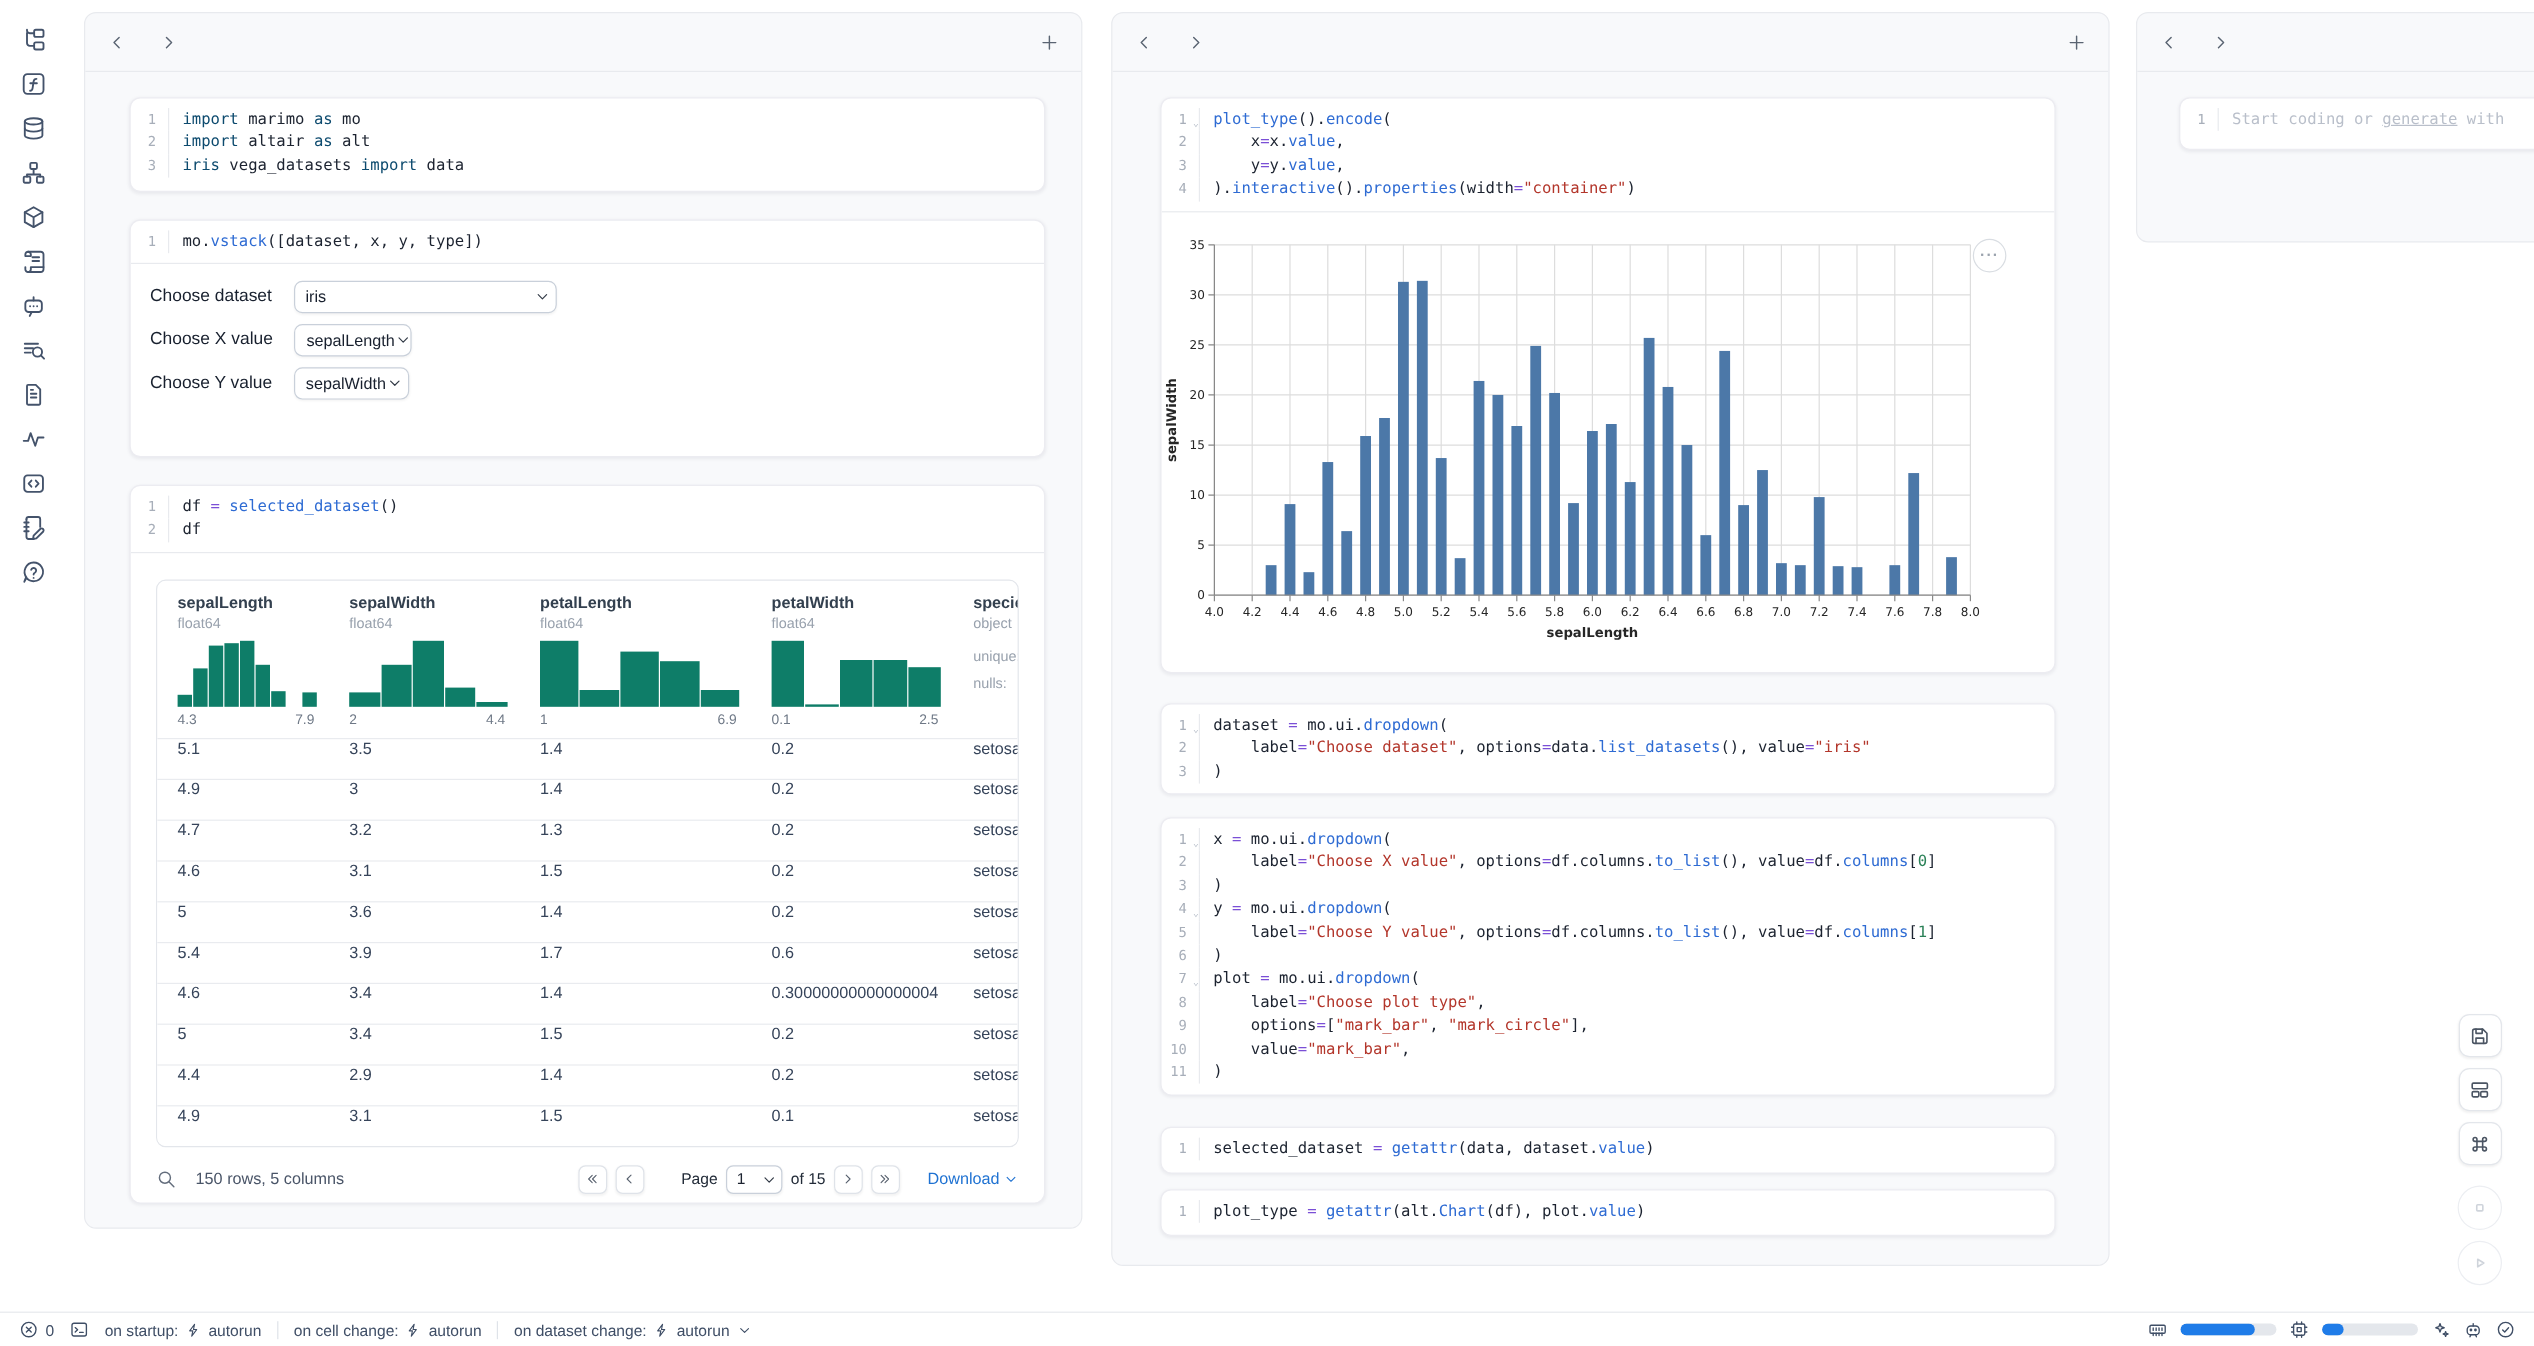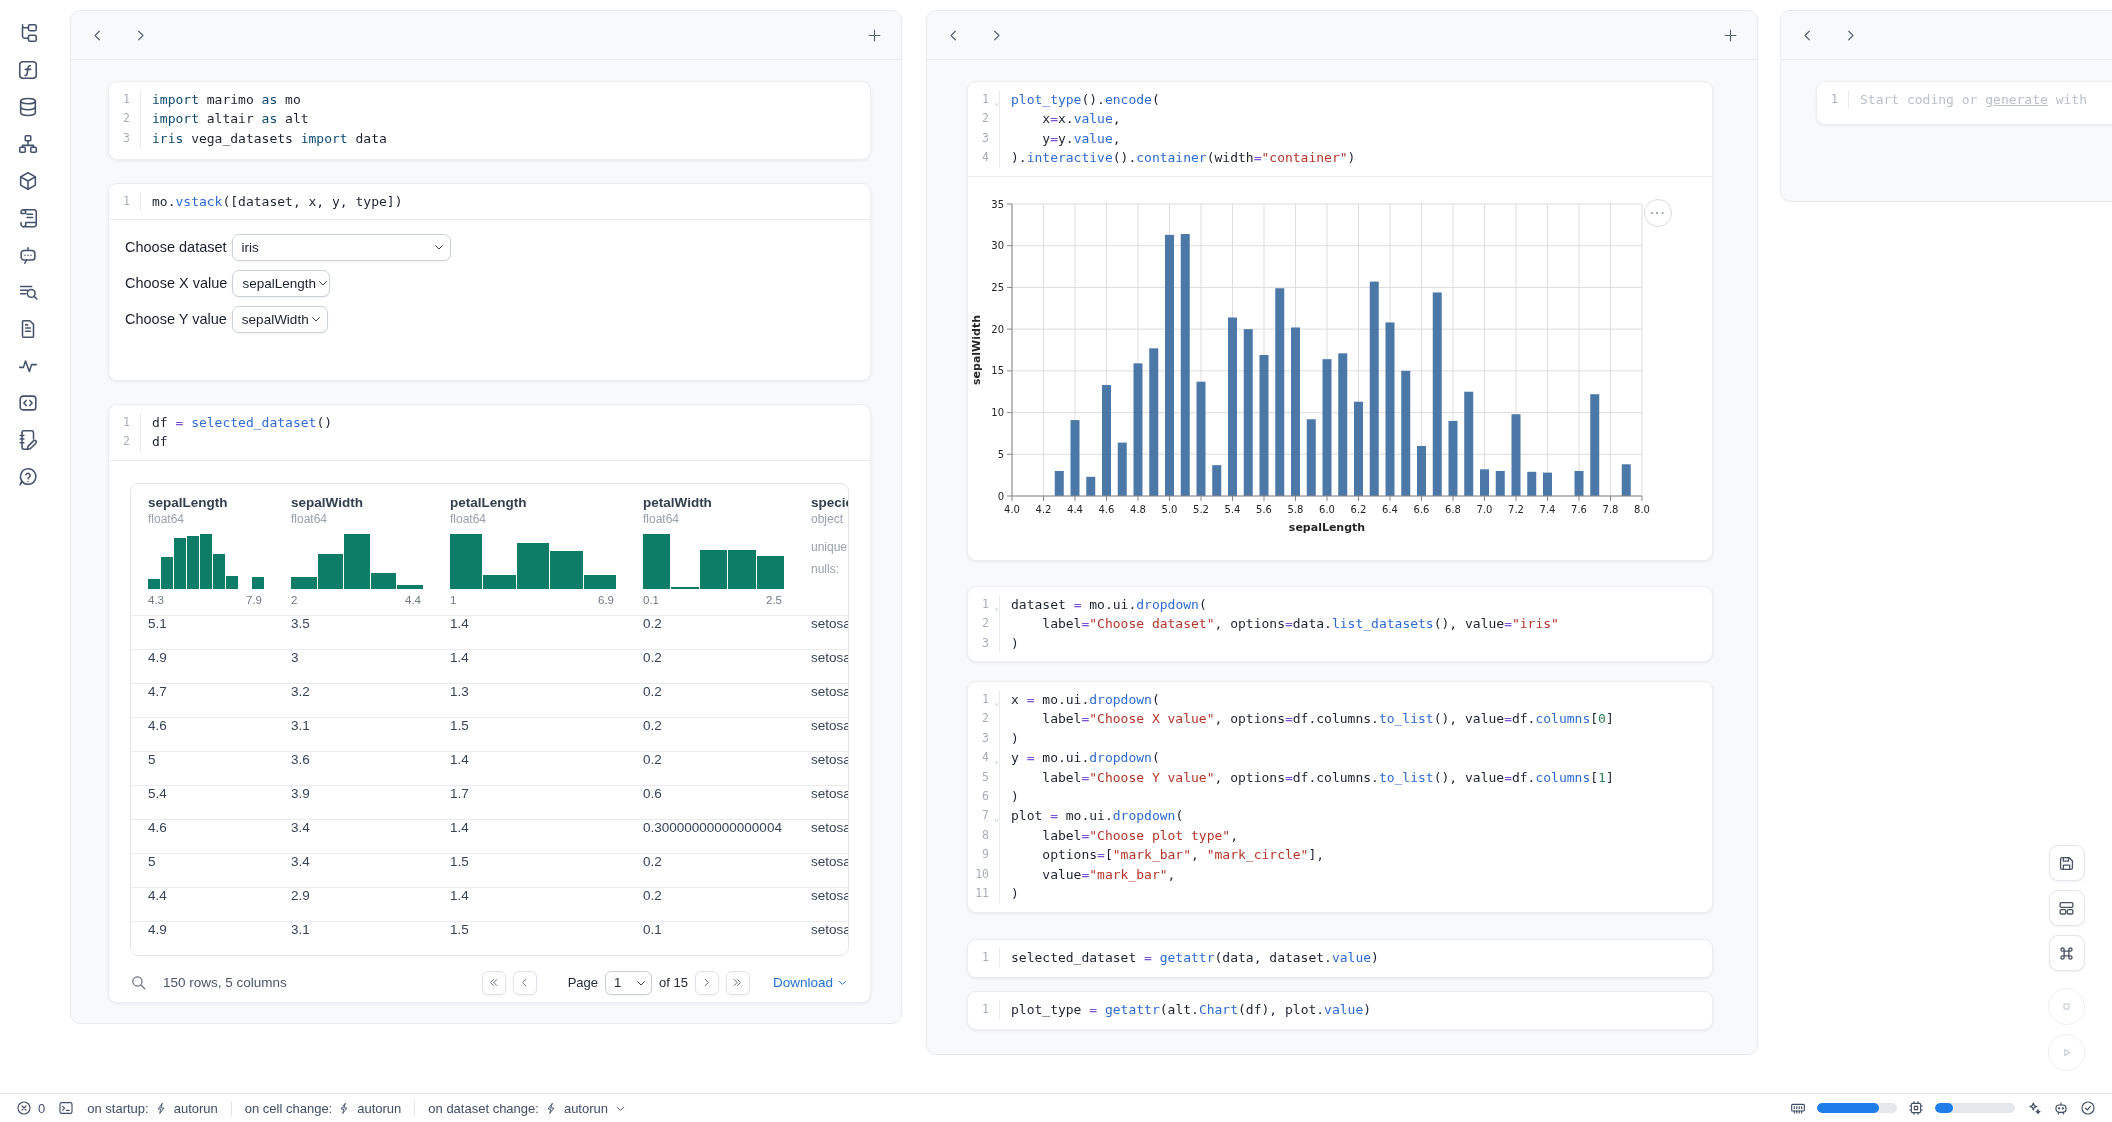--- a/index.html
+++ b/index.html
@@ -36,21 +36,21 @@
   .codeblock{padding:8px 0;font-family:"DejaVu Sans Mono",monospace;font-size:13px;line-height:19.4px;color:#1c2330}
   .cl{display:flex}
   .ln{flex:0 0 32px;width:32px;text-align:right;padding-right:10px;box-sizing:border-box;
       color:#a7aeb9;font-size:11.5px;border-right:1px solid #e8eaee;position:relative}
   .fold{position:absolute;right:0;top:3px;font-size:8px;color:#b6bdc8}
   .cd{padding-left:11px;white-space:pre}
   .tk-kw{color:#0c4a6e}.tk-fn{color:#2e6bd3}.tk-str{color:#b3362b}.tk-op{color:#7a4fd6}.tk-num{color:#2a8157}.tk-tx{color:#1c2330}
   .celldiv{border-top:1px solid #e8eaee}
   
   .controls{padding:13px 0 0 16px;display:flex;flex-direction:column;gap:8px}
-  .ctl{display:flex;align-items:center;gap:5px;height:28px}
+  .ctl{display:flex;align-items:center;gap:18px;height:28px}
   .ctl label{font-size:14.5px;color:#18202e}
   .sel{height:27px;background:#fff;border:1px solid #c9d0da;border-radius:7px;box-shadow:0 1px 2px rgba(0,0,0,.05);
        display:flex;align-items:center;justify-content:space-between;padding:0 4px 0 9px;font-size:13.5px;
        color:#18202e;cursor:pointer;box-sizing:border-box}
   .chev{width:14px;height:14px;color:#333b47;flex:0 0 auto}
   .chev svg{width:100%;height:100%}
   .w-ds{width:219px}.w-x{width:98px}.w-y{width:96px}.w-pt{width:101px}
   
   .tablewrap{margin:22px 21px 0 21px;border:1px solid #e3e6eb;border-radius:8px;overflow:hidden;background:#fff}
   .thead{display:flex}
@@ -557,21 +557,21 @@
           <div class="cl">
             <span class="ln">2</span>
             <span class="cd"><span class="tk-tx">    x</span><span class="tk-op">=</span><span class="tk-tx">x.</span><span class="tk-fn">value</span><span class="tk-tx">,</span></span>
           </div>
           <div class="cl">
             <span class="ln">3</span>
             <span class="cd"><span class="tk-tx">    y</span><span class="tk-op">=</span><span class="tk-tx">y.</span><span class="tk-fn">value</span><span class="tk-tx">,</span></span>
           </div>
           <div class="cl">
             <span class="ln">4</span>
-            <span class="cd"><span class="tk-tx">).</span><span class="tk-fn">interactive</span><span class="tk-tx">().</span><span class="tk-fn">container</span><span class="tk-tx">(width</span><span class="tk-op">=</span><span class="tk-str">"container"</span><span class="tk-tx">)</span></span>
+            <span class="cd"><span class="tk-tx">).</span><span class="tk-fn">interactive</span><span class="tk-tx">().</span><span class="tk-fn">properties</span><span class="tk-tx">(width</span><span class="tk-op">=</span><span class="tk-str">"container"</span><span class="tk-tx">)</span></span>
           </div>
         </div>
       <div class="celldiv"></div>
       <div class="chartarea">
         <div>
             <svg width="746" height="385" font-family="DejaVu Sans, sans-serif">
               <line x1="44" y1="27" x2="44" y2="319" stroke="#dddddd" stroke-width="1"></line>
               <line x1="75.50000000000003" y1="27" x2="75.50000000000003" y2="319" stroke="#dddddd" stroke-width="1"></line>
               <line x1="107.00000000000006" y1="27" x2="107.00000000000006" y2="319" stroke="#dddddd" stroke-width="1"></line>
               <line x1="138.49999999999994" y1="27" x2="138.49999999999994" y2="319" stroke="#dddddd" stroke-width="1"></line>

